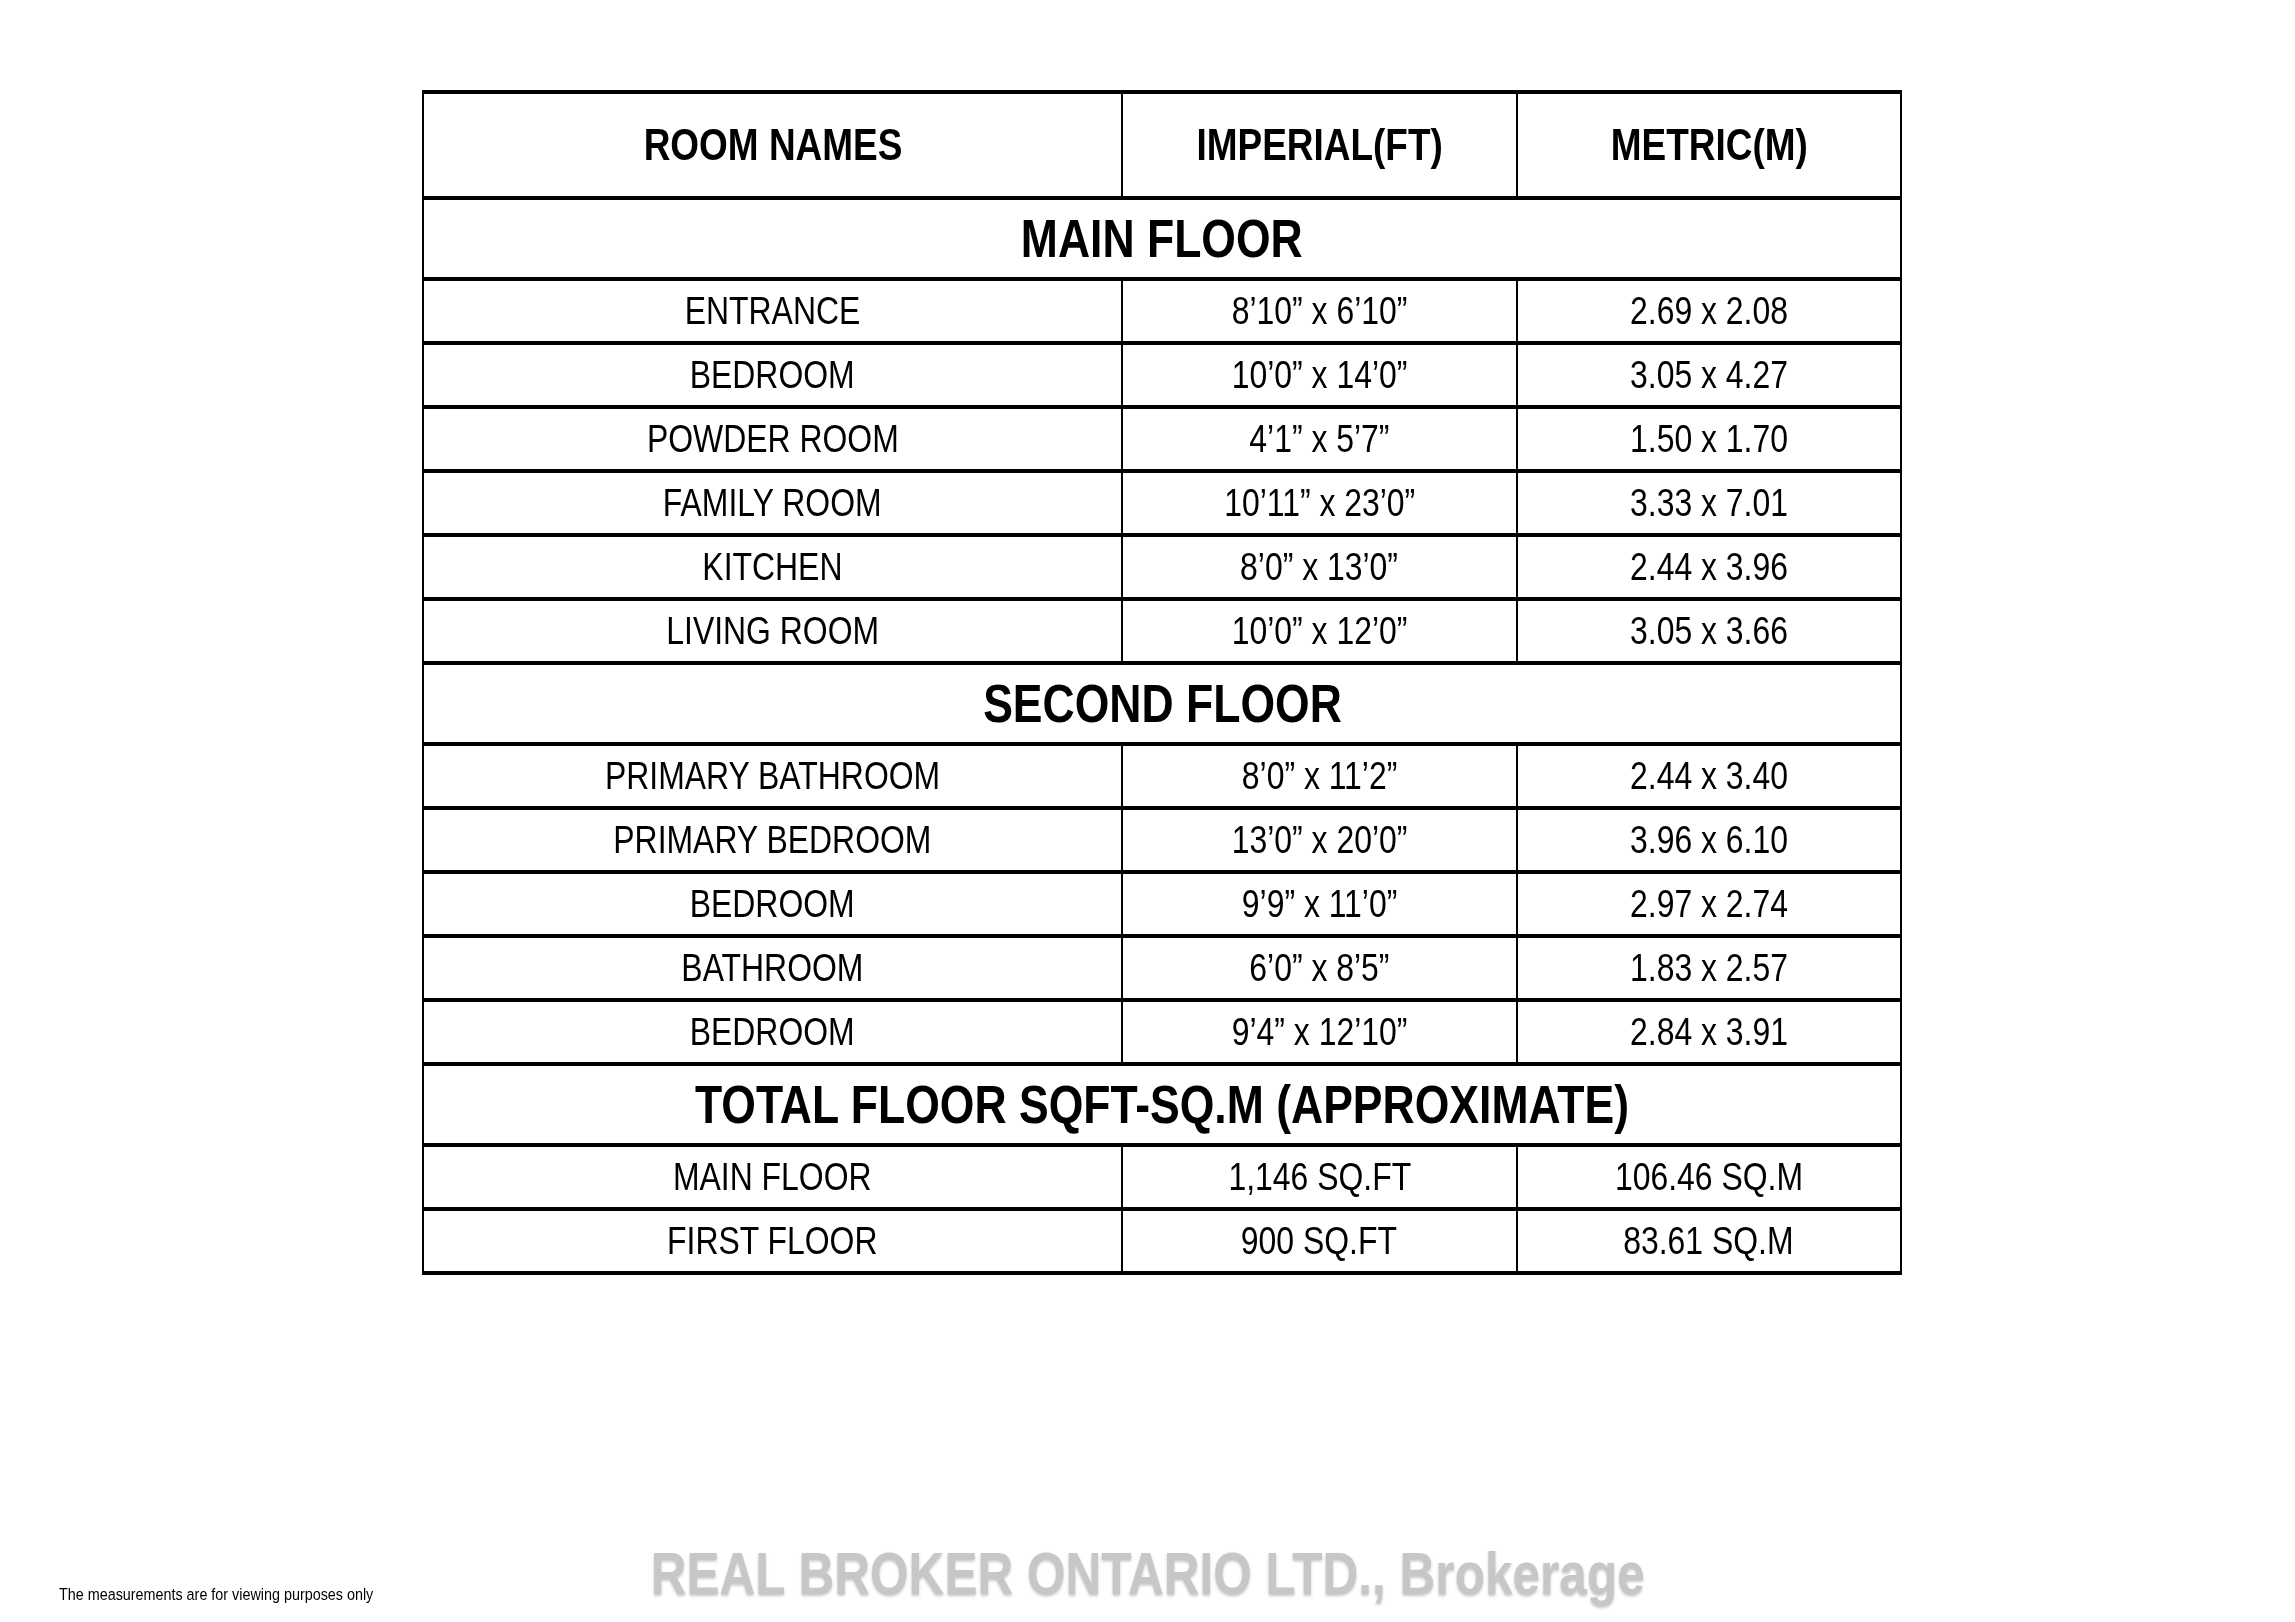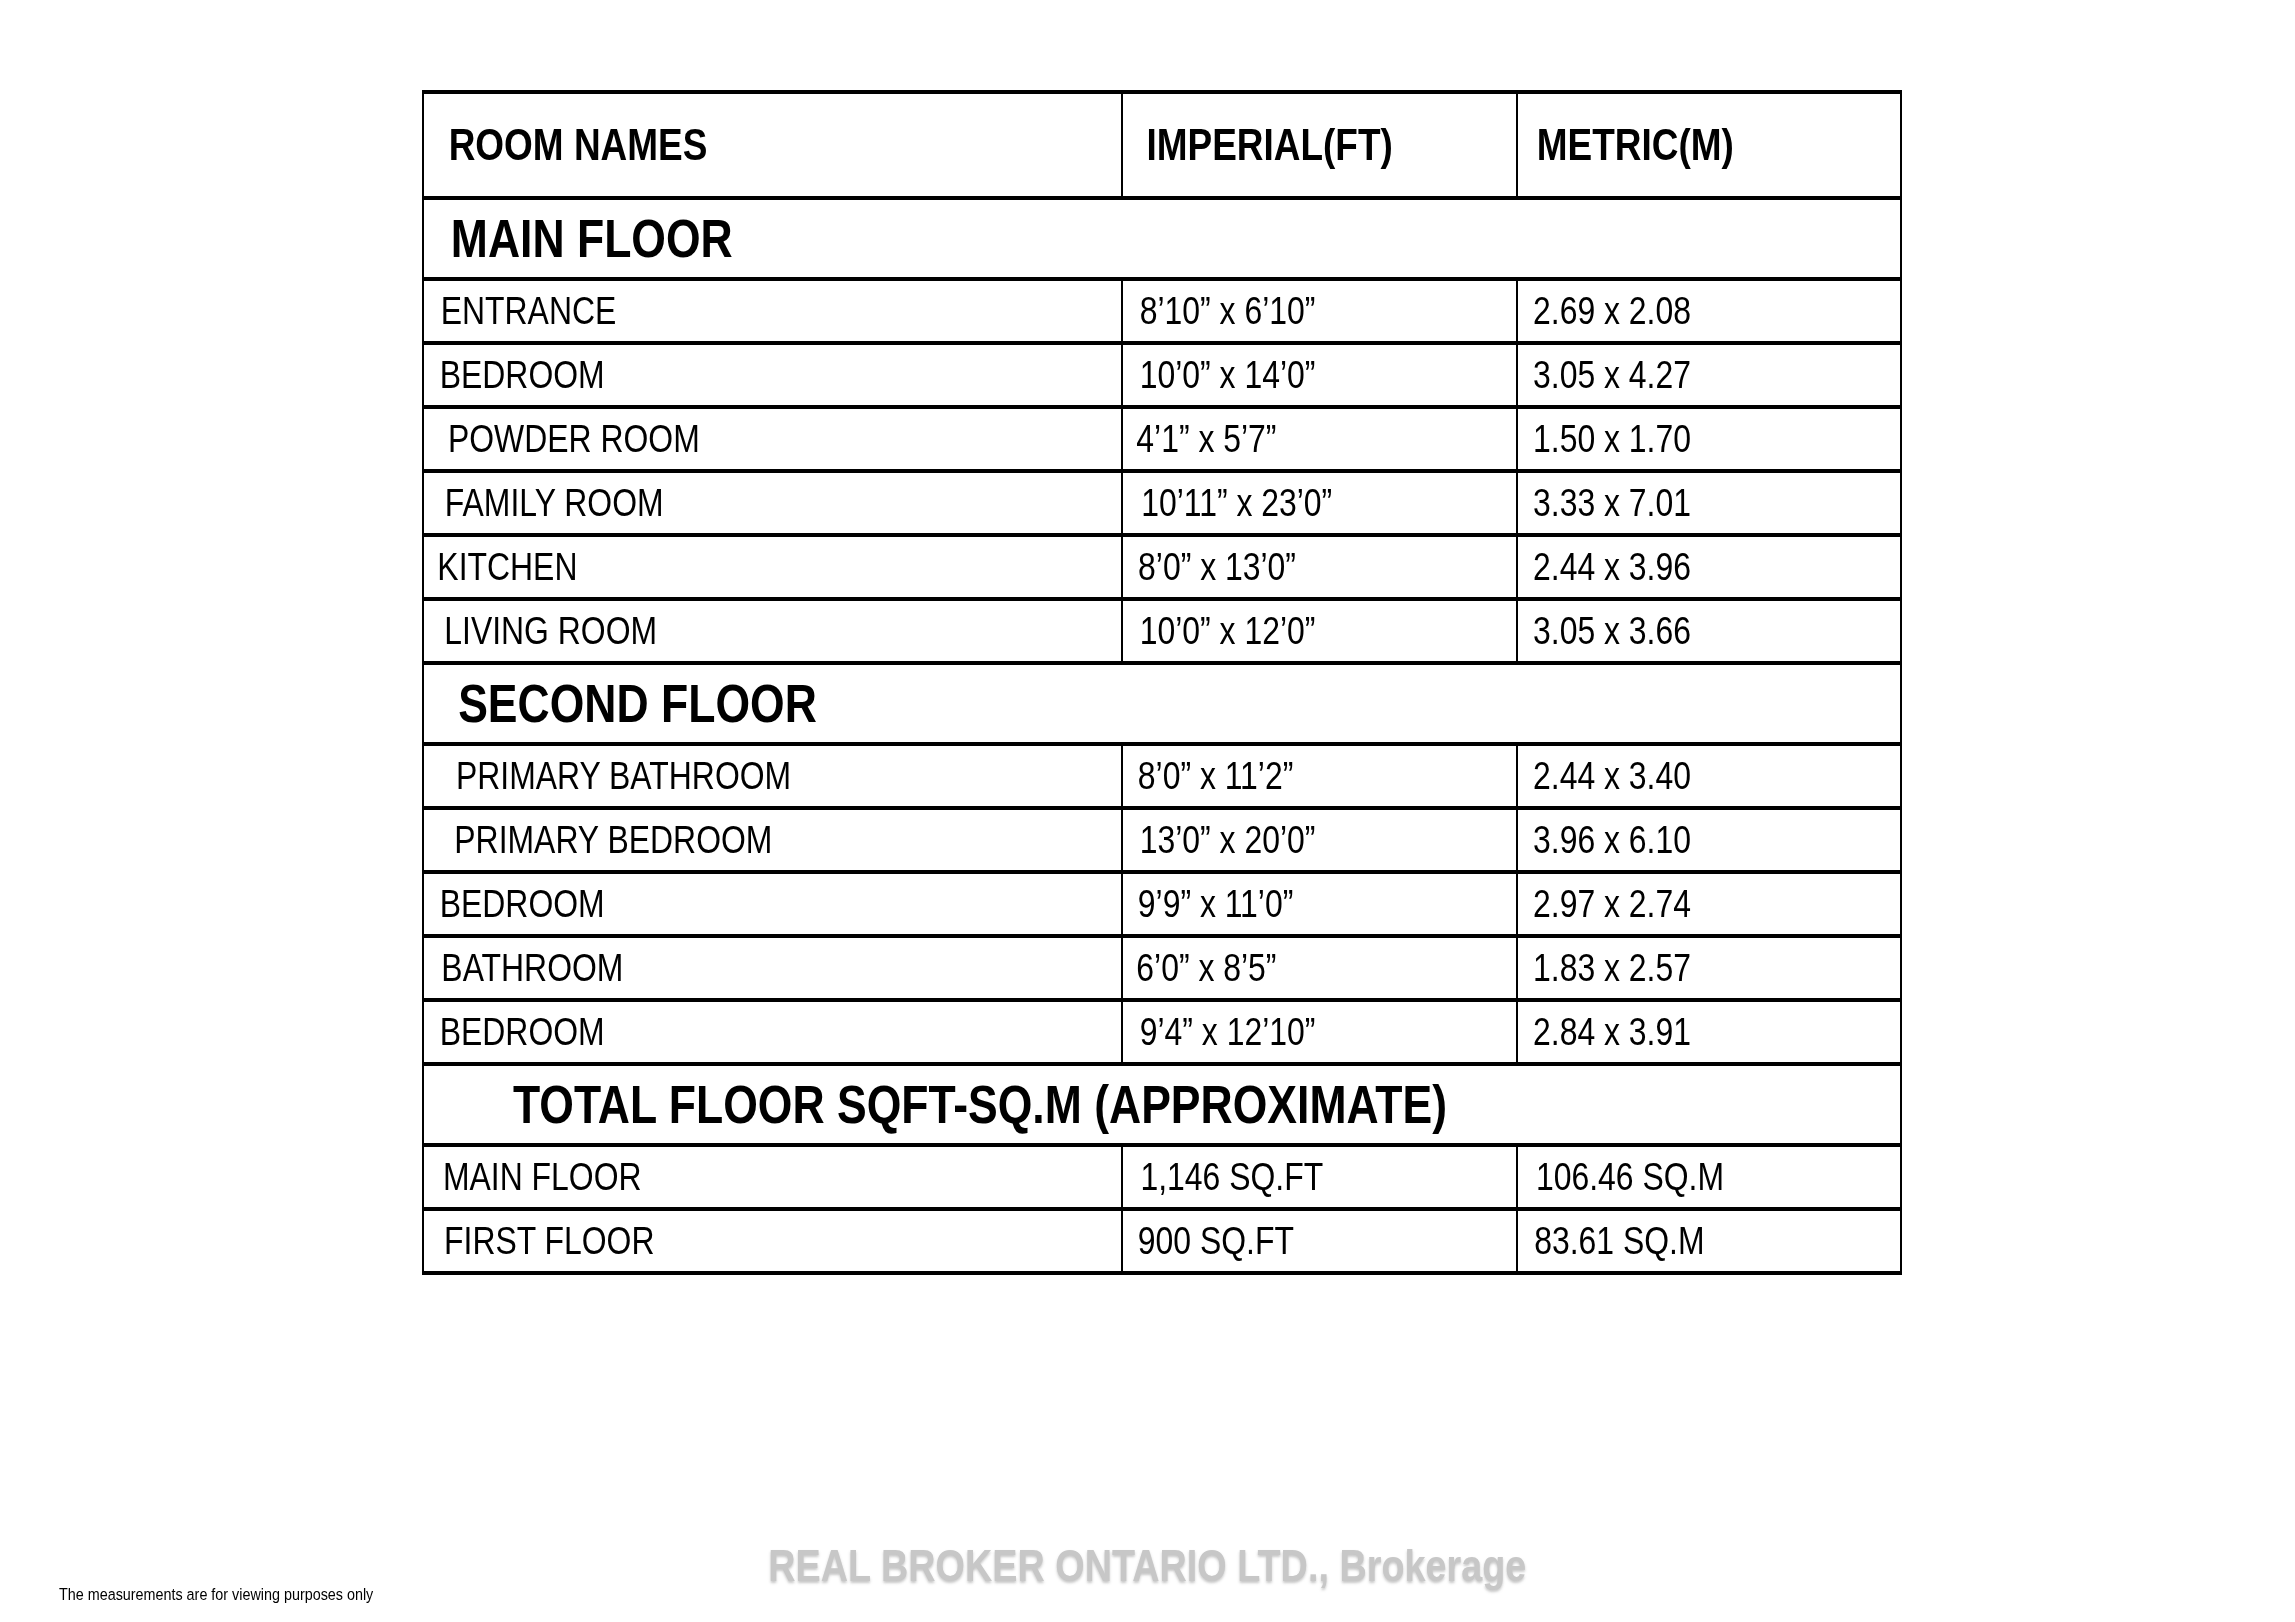--- a/index.html
+++ b/index.html
@@ -22,20 +22,21 @@
     top: 90px;
     width: 1480px;
     border-collapse: collapse;
     table-layout: fixed;
   }
   table.meas td {
     border-left: 2.4px solid #000;
     border-right: 2.4px solid #000;
     border-top: 4.2px solid #000;
     border-bottom: 4.2px solid #000;
+    text-align: center;
     vertical-align: middle;
     padding: 0;
     overflow: hidden;
     white-space: nowrap;
   }
   tr.r-head td {
     height: 102px;
     font-size: 44px;
     font-weight: 700;
   }
@@ -77,21 +78,21 @@
     transform: scaleX(0.86);
     transform-origin: 0 50%;
     white-space: nowrap;
   }
   .watermark {
     position: absolute;
     left: 0;
     right: 0;
     top: 1540px;
     text-align: center;
-    font-size: 45px;
+    font-size: 59px;
     font-weight: 700;
     color: #c7c7c7;
     text-shadow: 0 1.8px 3px rgba(130,130,130,0.45);
   }
 </style>
 </head>
 <body>
 
 <div class="page">
 

